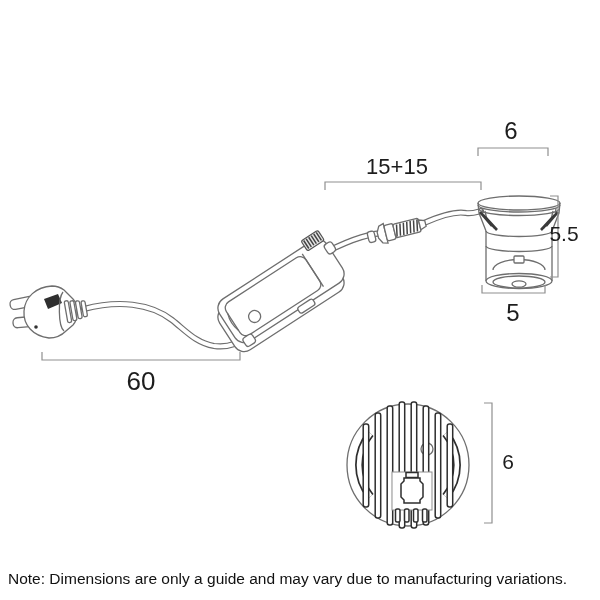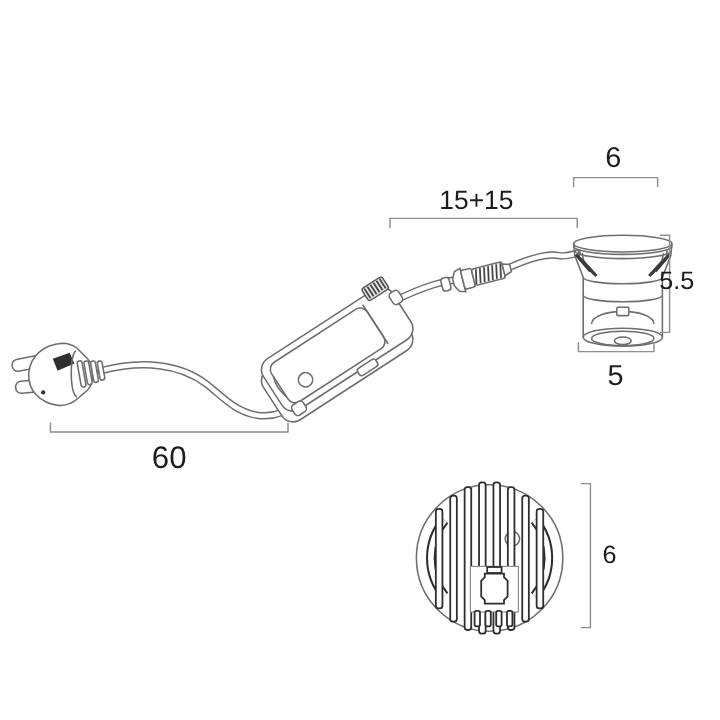--- a/index.html
+++ b/index.html
@@ -134,13 +134,14 @@
     <text class="dim-label" x="564" y="241" font-size="21" text-anchor="start">5.5</text>
 
     <path class="dim" d="M482 285 L482 293 L545 293 L545 285"></path>
     <text class="dim-label" x="513" y="321" font-size="24">5</text>
 
     <path class="dim" d="M484 403 L492 403 L492 523 L484 523"></path>
     <text class="dim-label" x="508" y="469" font-size="21">6</text>
   </g>
 </svg>
 
+<div class="note">Note: Dimensions are only a guide and may vary due to manufacturing variations.</div>
 </div>
 
 </body></html>

